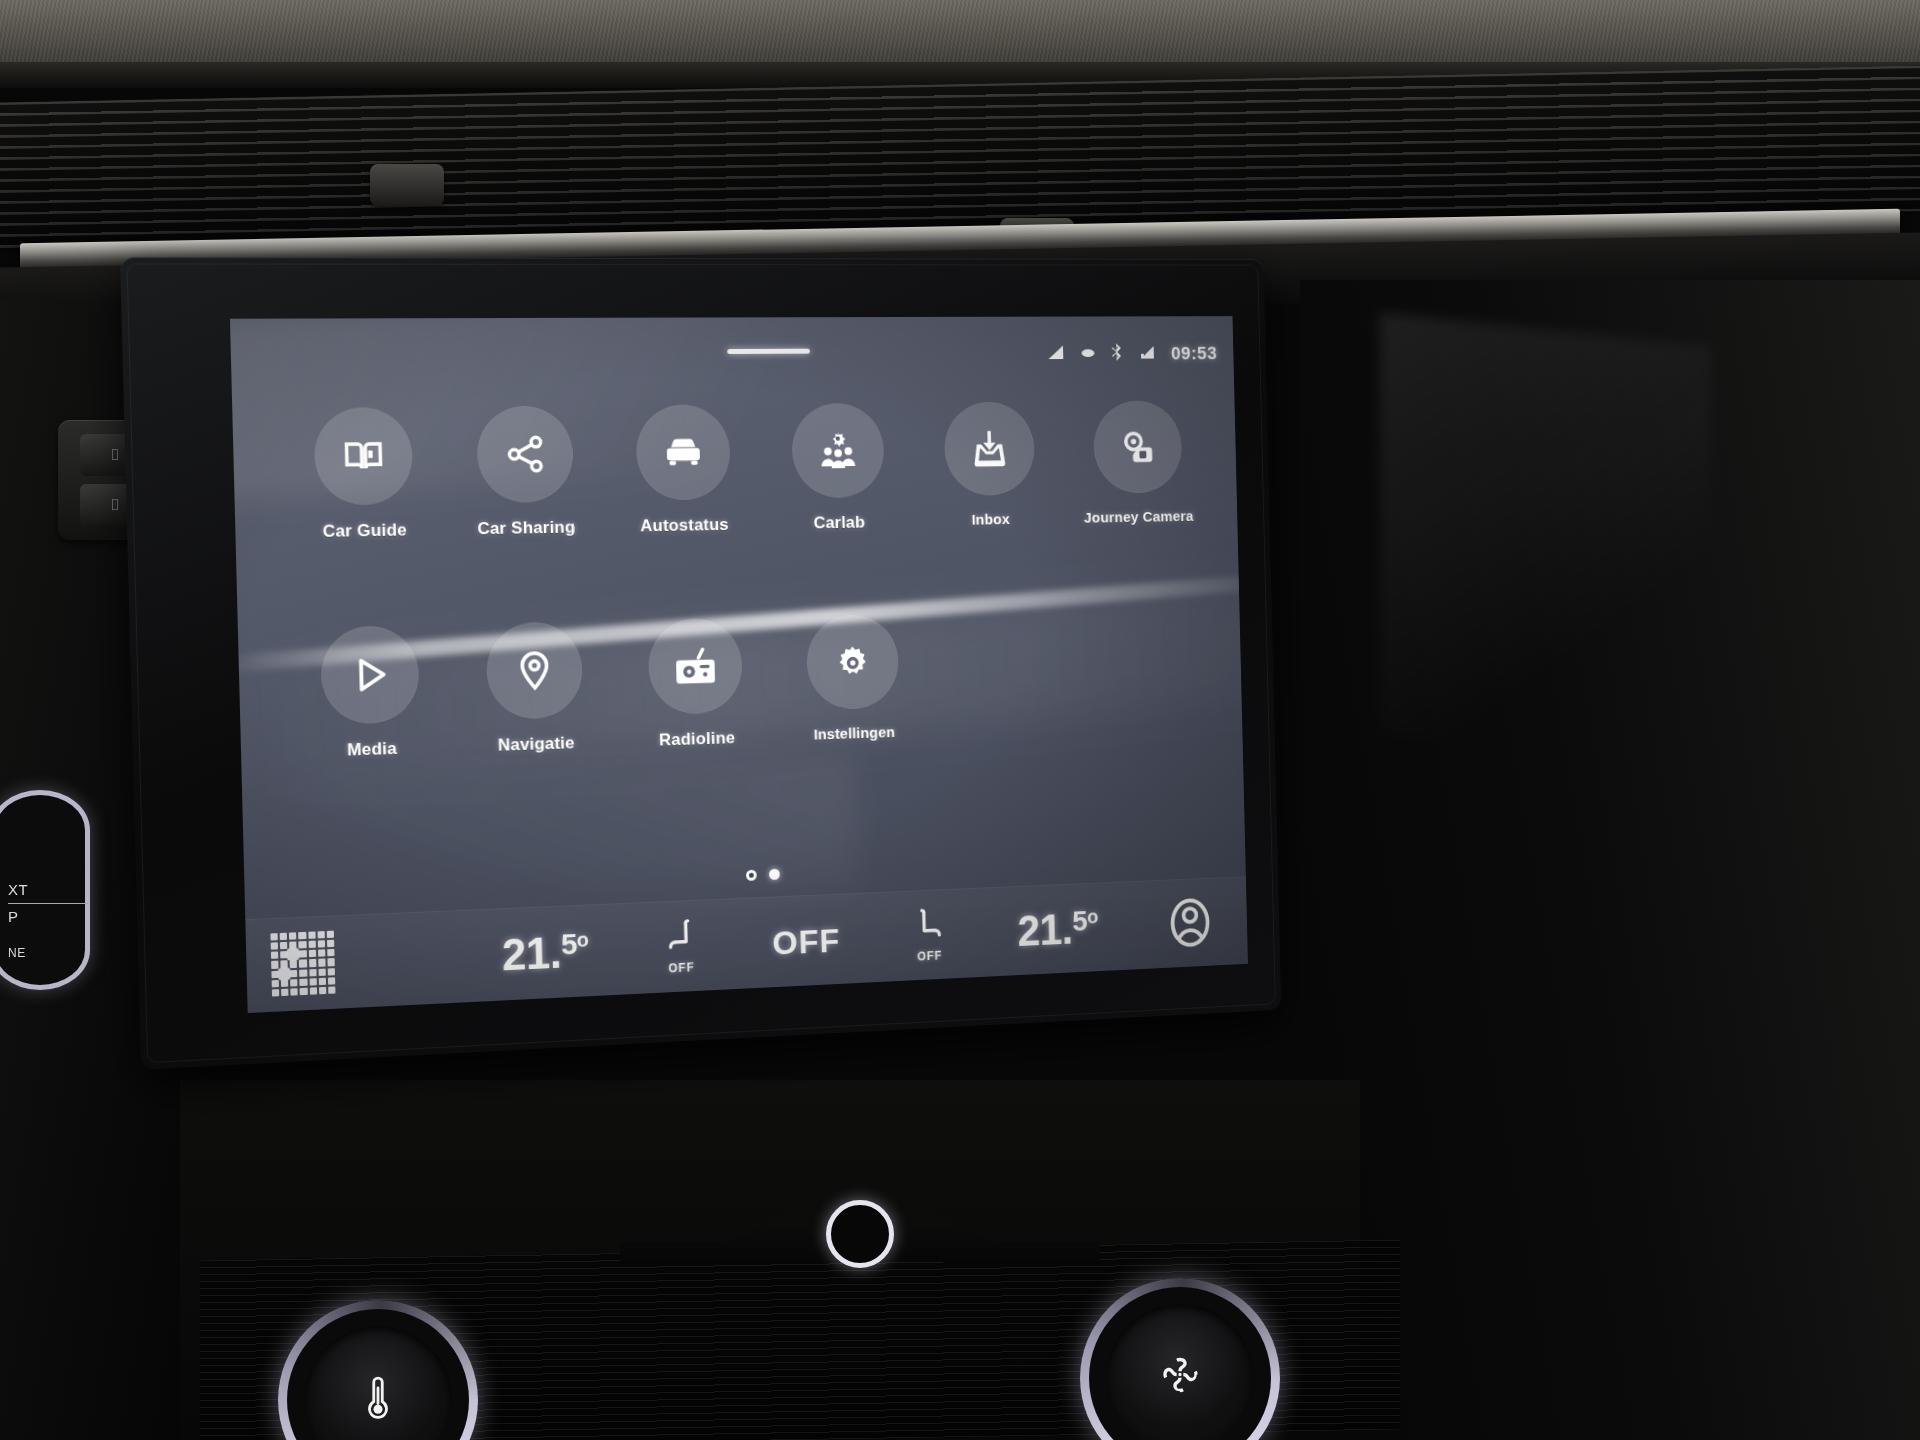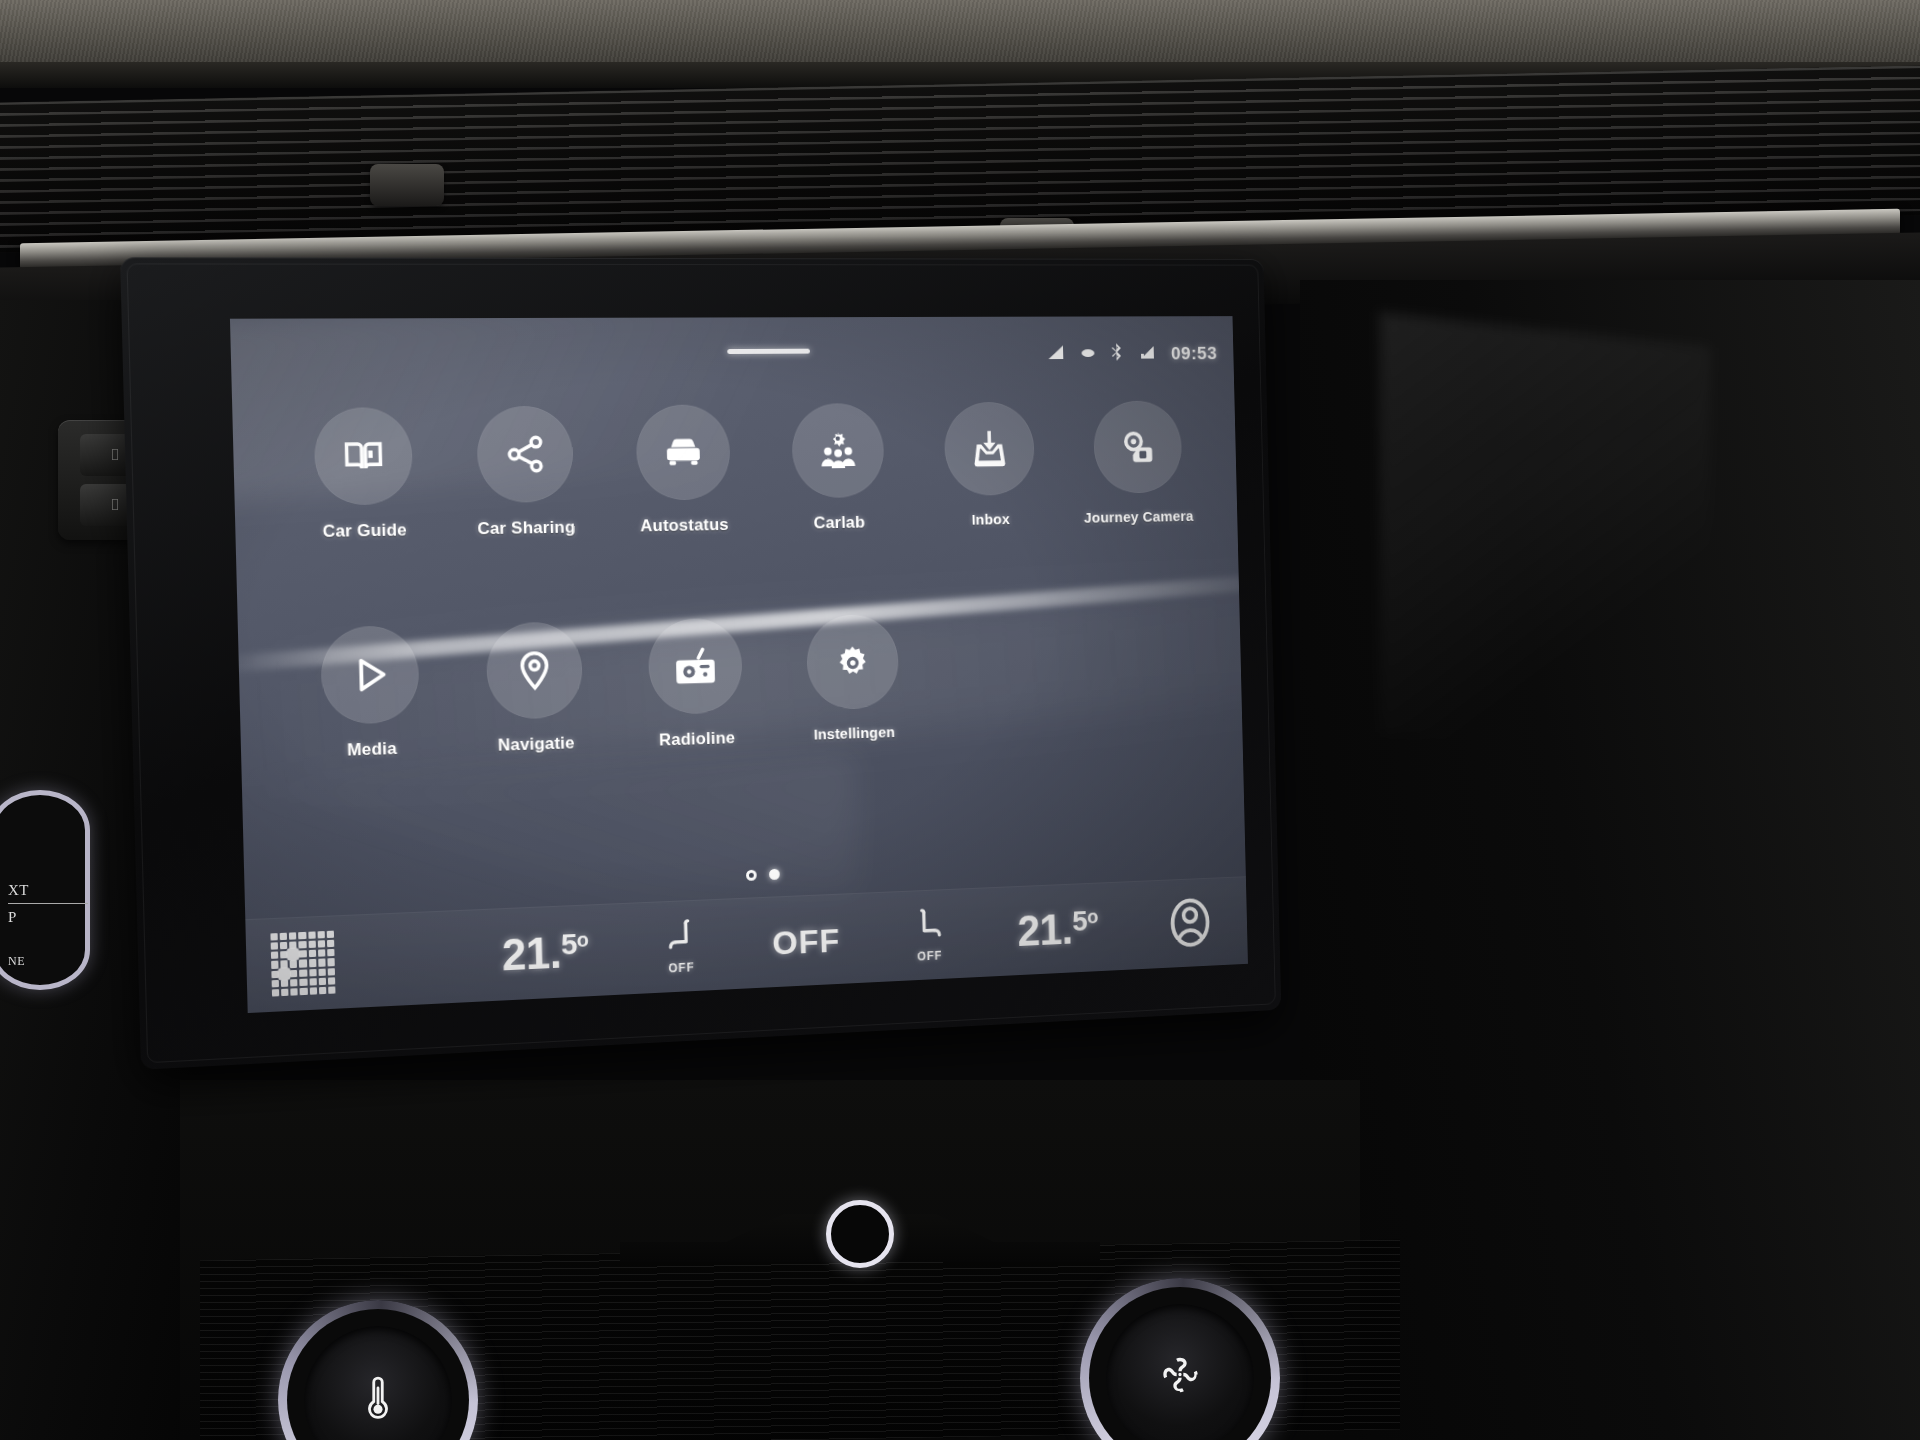--- a/index.html
+++ b/index.html
@@ -87,21 +87,21 @@
   }
   .start-btn{
     position:absolute; left:-10px; top:790px; width:100px; height:200px;
     border-radius:50px / 40px;
     background:#0c0c0c;
     border:5px solid #b9b6c9;
     box-shadow:0 0 18px rgba(180,178,205,.35);
   }
   .start-lbl{
     position:absolute; left:8px; top:880px; width:80px;
-    color:#dcdcdc; font-size:15px; line-height:20px; letter-spacing:.5px;font-family:Liberation Serif, serif;
+    color:#dcdcdc; font-size:15px; line-height:20px; letter-spacing:.5px;
   }
   .start-lbl .div{ height:1px; background:#aaa; margin:3px 0; }
 
   
   .lower-console{
     position:absolute; left:180px; top:1080px; width:1180px; height:360px;
     background:linear-gradient(180deg,#0e0e0d 0%,#070707 100%);
   }
   .console-ribs{
     position:absolute; left:200px; top:1250px; width:1200px; height:190px;
@@ -314,21 +314,21 @@
   <div class="rocker">
     <div class="rk" style="top:14px;">⌷</div>
     <div class="rk" style="top:64px;">⌷</div>
   </div>
 
   <div class="start-btn"></div>
   <div class="start-lbl">
     <div>XT</div>
     <div class="div"></div>
     <div>P</div>
-    <div style="font-size:12px;margin-top:24px">NE</div>
+    <div style="font-size:12px;margin-top:16px">NE</div>
   </div>
 
   <div class="lower-console"></div>
   <div class="console-ribs"></div>
 
   <div class="center-pod">
     <div class="pod-trim"></div>
     <div class="pod-btn"></div>
   </div>
 

